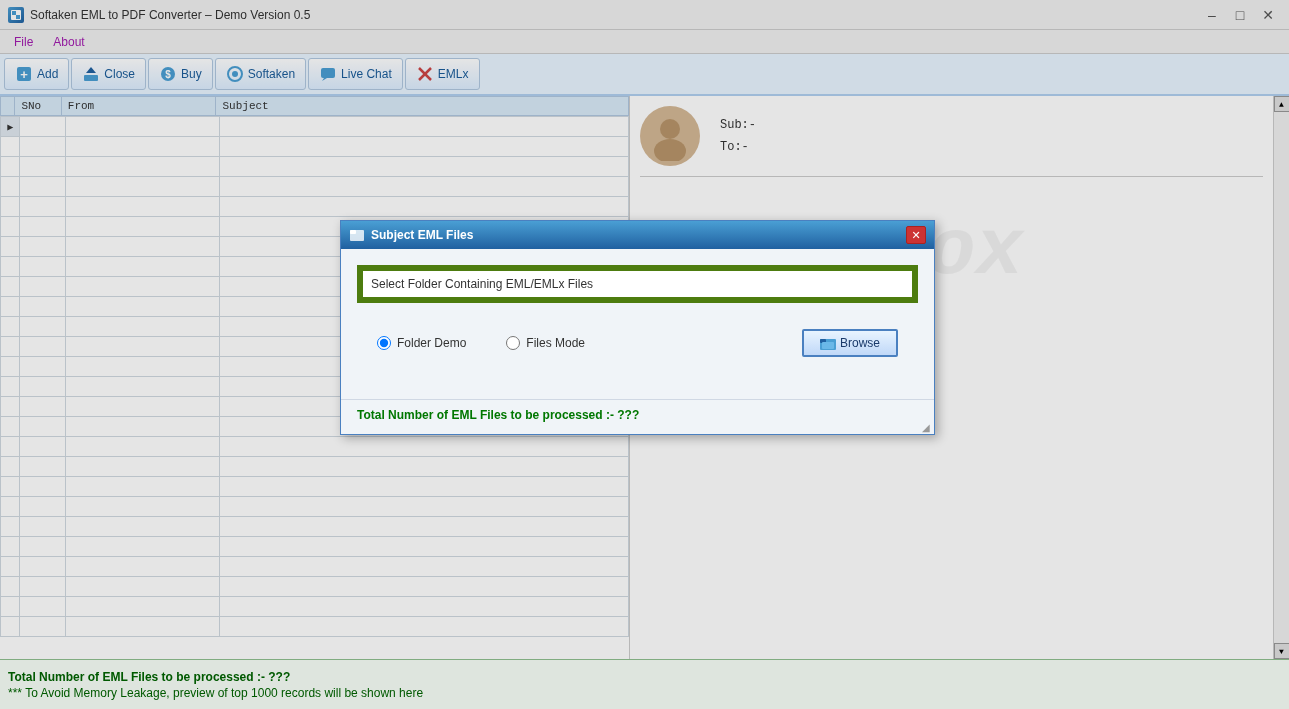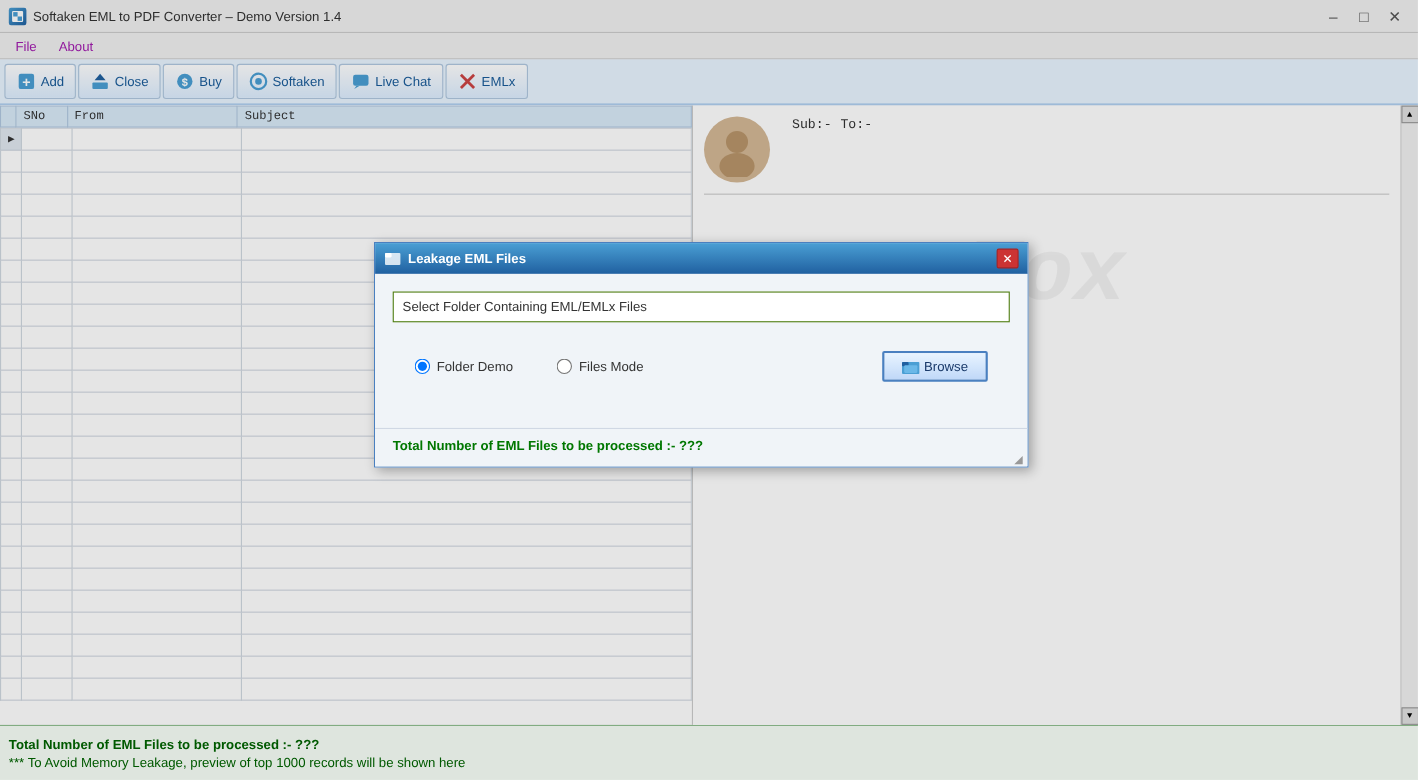--- a/index.html
+++ b/index.html
@@ -178,21 +178,21 @@
       align-items: center;
       justify-content: center;
       overflow: hidden;
     }
     .avatar-svg {
       width: 50px;
       height: 50px;
     }
     .preview-meta {
       display: flex;
-      flex-direction: row;
+      flex-direction: column;
       justify-content: center;
       gap: 8px;
     }
     .preview-sub {
       font-size: 12px;
       color: #333;
     }
     .preview-to {
       font-size: 12px;
       color: #333;
@@ -297,21 +297,21 @@
     }
     .modal-body {
       padding: 16px;
       background: #f0f4f8;
     }
     .modal-section-title {
       font-size: 12px;
       color: #333;
       margin-bottom: 16px;
       background: white;
-      border: 1px solid #4d7c0f;
+      border: 6px solid #4d7c0f;
       padding: 6px 8px;
     }
     .modal-options {
       display: flex;
       align-items: center;
       gap: 40px;
       margin-bottom: 16px;
       padding: 10px 20px;
     }
     .radio-option {
@@ -366,21 +366,21 @@
 
 <div class="title-bar">
   <div class="title-bar-left">
     <div class="title-bar-icon">
       <svg width="12" height="12" viewBox="0 0 12 12">
         <rect x="1" y="1" width="10" height="10" fill="#fff" rx="1"></rect>
         <rect x="2" y="2" width="4" height="4" fill="#4a9fd4"></rect>
         <rect x="6" y="6" width="4" height="4" fill="#4a9fd4"></rect>
       </svg>
     </div>
-    <span class="title-bar-title">Softaken EML to PDF Converter – Demo Version 1.4</span>
+    <span class="title-bar-title">Softaken EML to PDF Converter – Demo Version 0.5</span>
   </div>
   <div class="title-bar-controls">
     <button class="title-bar-btn">–</button>
     <button class="title-bar-btn">□</button>
     <button class="title-bar-btn close-btn">✕</button>
   </div>
 </div>
 
 <div class="menu-bar">
   <div class="menu-item">File</div>
@@ -655,21 +655,21 @@
 
 <div class="modal-overlay">
   <div class="modal">
 
     <div class="modal-titlebar">
       <div class="modal-title-left">
         <svg class="modal-title-icon" viewBox="0 0 16 16" xmlns="http://www.w3.org/2000/svg">
           <rect x="1" y="3" width="14" height="11" rx="1" fill="#fff" fill-opacity="0.8"></rect>
           <rect x="1" y="3" width="6" height="4" rx="1" fill="#fff"></rect>
         </svg>
-        <span class="modal-title-text">Leakage EML Files</span>
+        <span class="modal-title-text">Subject EML Files</span>
       </div>
       <button class="modal-close-btn">✕</button>
     </div>
 
     <div class="modal-body">
       <div class="modal-section-title">Select Folder Containing EML/EMLx Files</div>
 
       <div class="modal-options">
         <label class="radio-option">
           <input type="radio" class="radio-input" name="browse-mode" checked="" style="">

